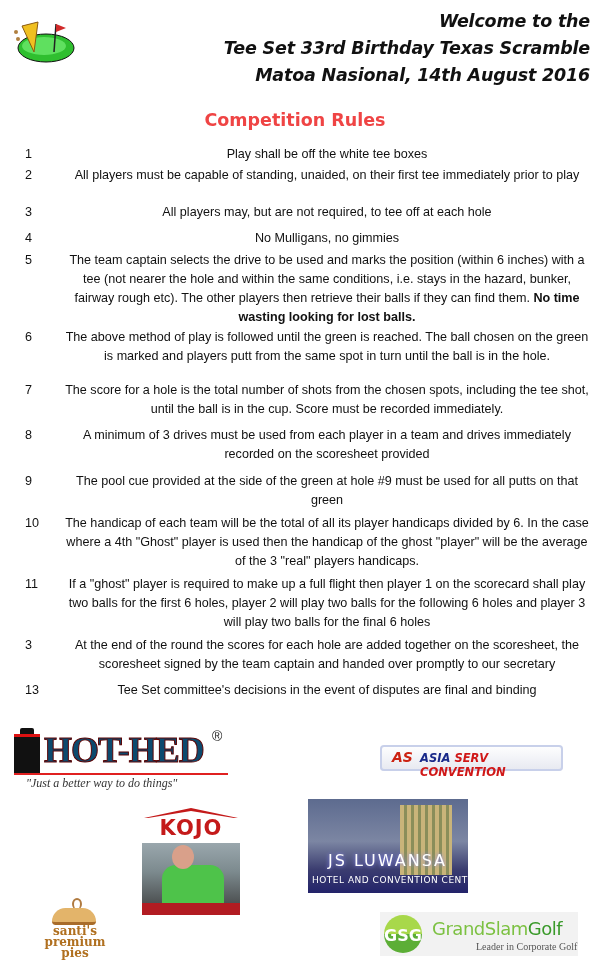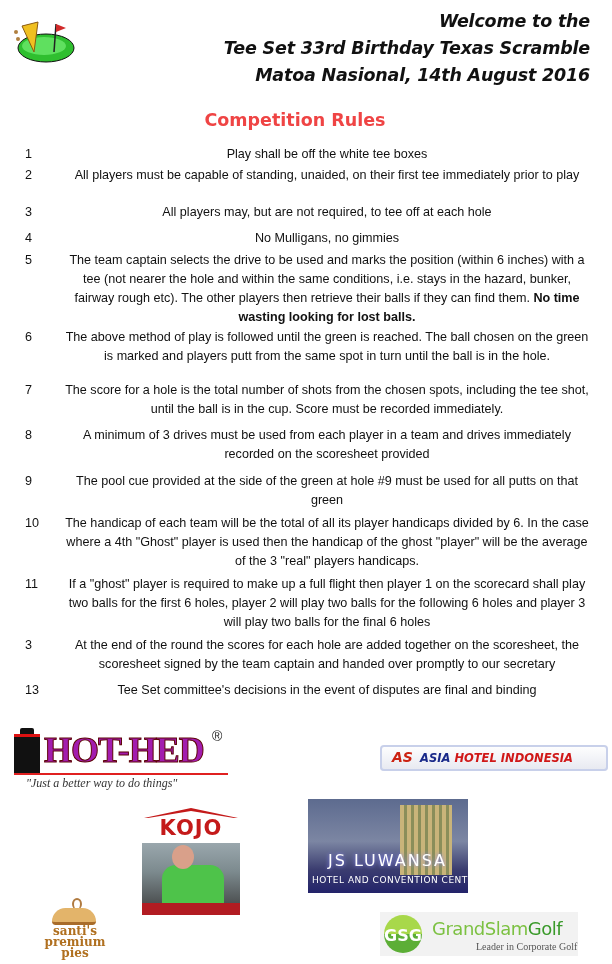--- a/index.html
+++ b/index.html
@@ -12,26 +12,26 @@
   .rule { position:absolute; left:0; width:612px; font-size:12.6px; line-height:19px; }
   .rule .num { position:absolute; left:25px; top:0; width:20px; }
   .rule .txt { position:absolute; left:62px; width:530px; top:0;text-align:center; }
   .rule .txt b { font-weight:bold; }
 
   
   .logo-golf { left:8px; top:12px; width:68px; height:52px; }
   .hothed { left:12px; top:728px; width:230px; height:70px; }
   .hothed .pot { position:absolute; left:2px; top:6px; width:26px; height:36px; background:#111; border-top:3px solid #d11; }
   .hothed .pot::before { content:""; position:absolute; left:6px; top:-9px; width:14px; height:6px; background:#111; border-radius:2px 2px 0 0; }
-  .hothed .brand { position:absolute; left:32px; top:0px; font-family:"Liberation Serif", serif; font-weight:bold; font-size:36px; color:#a21caf; letter-spacing:-1px; line-height:44px; -webkit-text-stroke:1px #5a0000; }
+  .hothed .brand { position:absolute; left:32px; top:0px; font-family:"Liberation Serif", serif; font-weight:bold; font-size:36px; color:#0c4a6e; letter-spacing:-1px; line-height:44px; -webkit-text-stroke:1px #5a0000; }
   .hothed .reg { position:absolute; left:200px; top:0px; font-size:14px; color:#222; }
   .hothed .bar { position:absolute; left:2px; top:45px; width:214px; height:2px; background:#e02020; }
   .hothed .tag { position:absolute; left:14px; top:48px; font-family:"Liberation Serif", serif; font-style:italic; font-size:12px; color:#333; }
 
-  .asia { left:380px; top:745px; width:228px; height:26px; background:linear-gradient(#ffffff,#e6e8f0); border-radius:4px; box-shadow:0 0 0 2px #c8d0ea inset; }
+  .asia { left:380px; top:745px; width:183px; height:26px; background:linear-gradient(#ffffff,#e6e8f0); border-radius:4px; box-shadow:0 0 0 2px #c8d0ea inset; }
   .asia .mark { position:absolute; left:12px; top:4px; font-family:"DejaVu Sans", sans-serif; font-weight:bold; font-style:italic; font-size:14px; color:#c21; }
   .asia .name { position:absolute; left:40px; top:6px; font-family:"DejaVu Sans", sans-serif; font-weight:bold; font-style:italic; font-size:11.5px; color:#1a2a8a; }
   .asia .name span { color:#d01818; }
 
   .kojo { left:142px; top:806px; width:98px; height:36px; }
   .kojo .roof { position:absolute; left:2px; top:2px; width:0; height:0; border-left:47px solid transparent; border-right:47px solid transparent; border-bottom:10px solid #c41a1a; }
   .kojo .roof::after { content:""; position:absolute; left:-43px; top:3px; width:0; height:0; border-left:43px solid transparent; border-right:43px solid transparent; border-bottom:7px solid #fff; }
   .kojo .name { position:absolute; left:0; top:10px; width:98px; text-align:center; font-family:"DejaVu Sans", sans-serif; font-weight:bold; font-size:21px; color:#c41a1a; letter-spacing:1px; }
   .photo { left:142px; top:843px; width:98px; height:72px; background:linear-gradient(180deg,#9aa7ad 0%,#7c8a8e 40%,#3c3c3c 100%); overflow:hidden; }
   .photo .shirt { position:absolute; left:20px; top:22px; width:62px; height:46px; background:#4ec34a; border-radius:14px 14px 4px 4px; }
@@ -134,21 +134,21 @@
 <div class="abs hothed">
   <div class="pot"></div>
   <div class="brand">HOT-HED</div>
   <div class="reg">®</div>
   <div class="bar"></div>
   <div class="tag">"Just a better way to do things"</div>
 </div>
 
 <div class="abs asia">
   <div class="mark">AS</div>
-  <div class="name"><span style="color:#1a2a8a">ASIA </span><span>HOTEL INDONESIA</span></div>
+  <div class="name"><span style="color:#1a2a8a">ASIA </span><span>SERV CONVENTION</span></div>
 </div>
 
 <div class="abs kojo">
   <div class="roof"></div>
   <div class="name">KOJO</div>
 </div>
 <div class="abs photo">
   <div class="shirt"></div>
   <div class="head"></div>
   <div class="red"></div>

